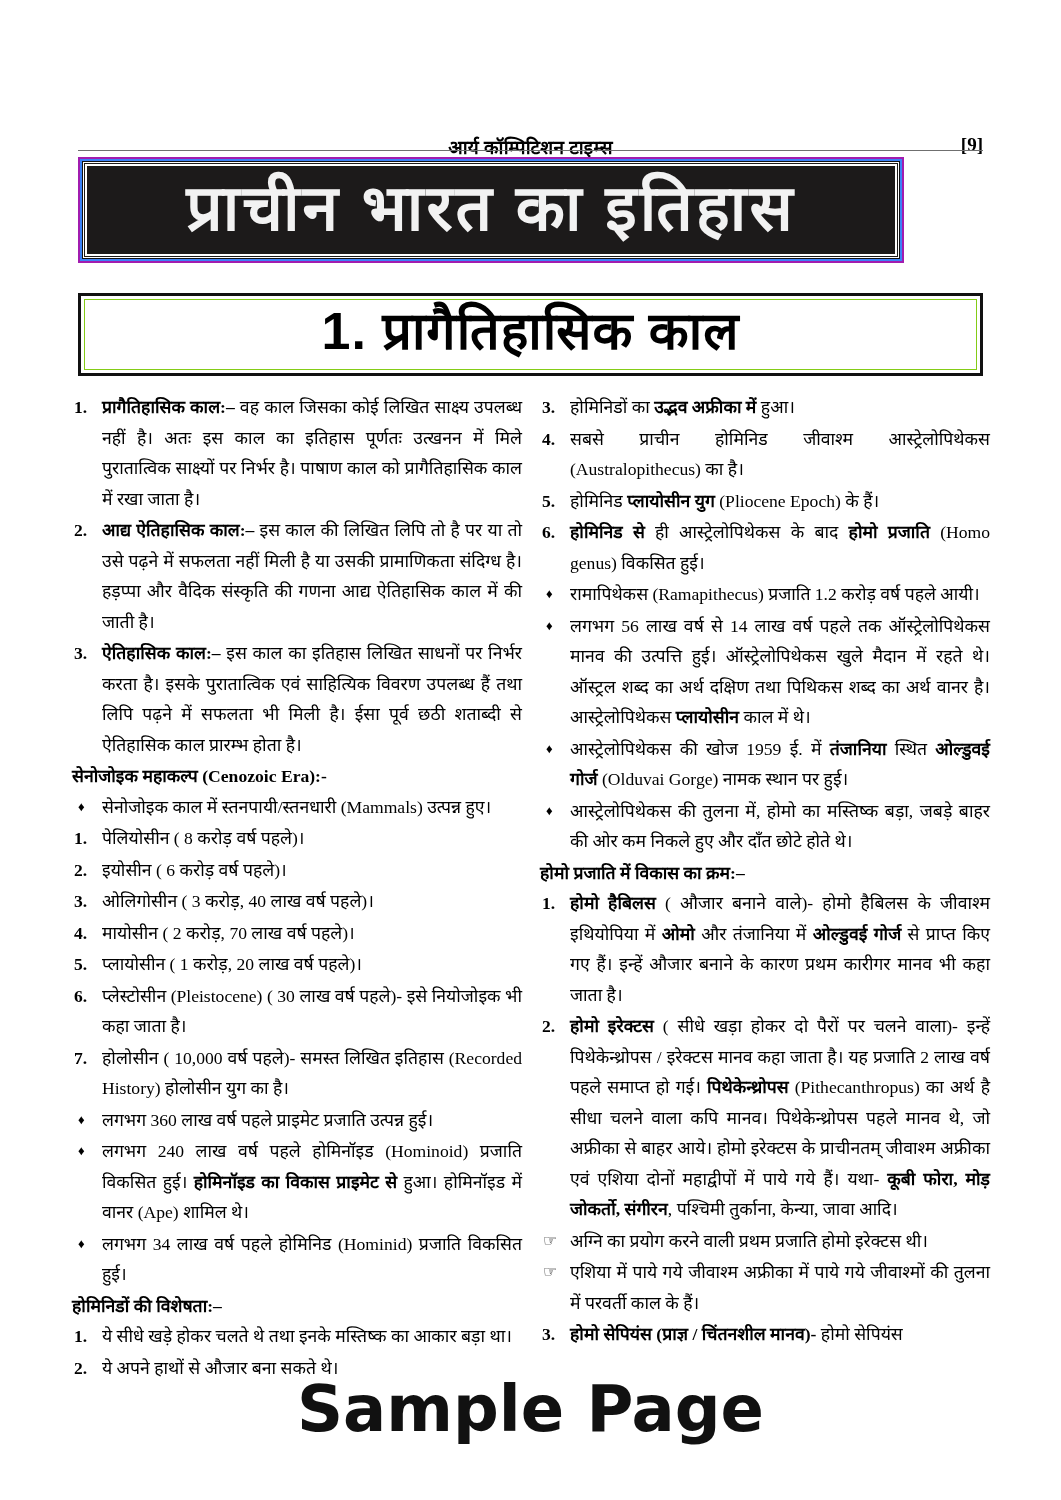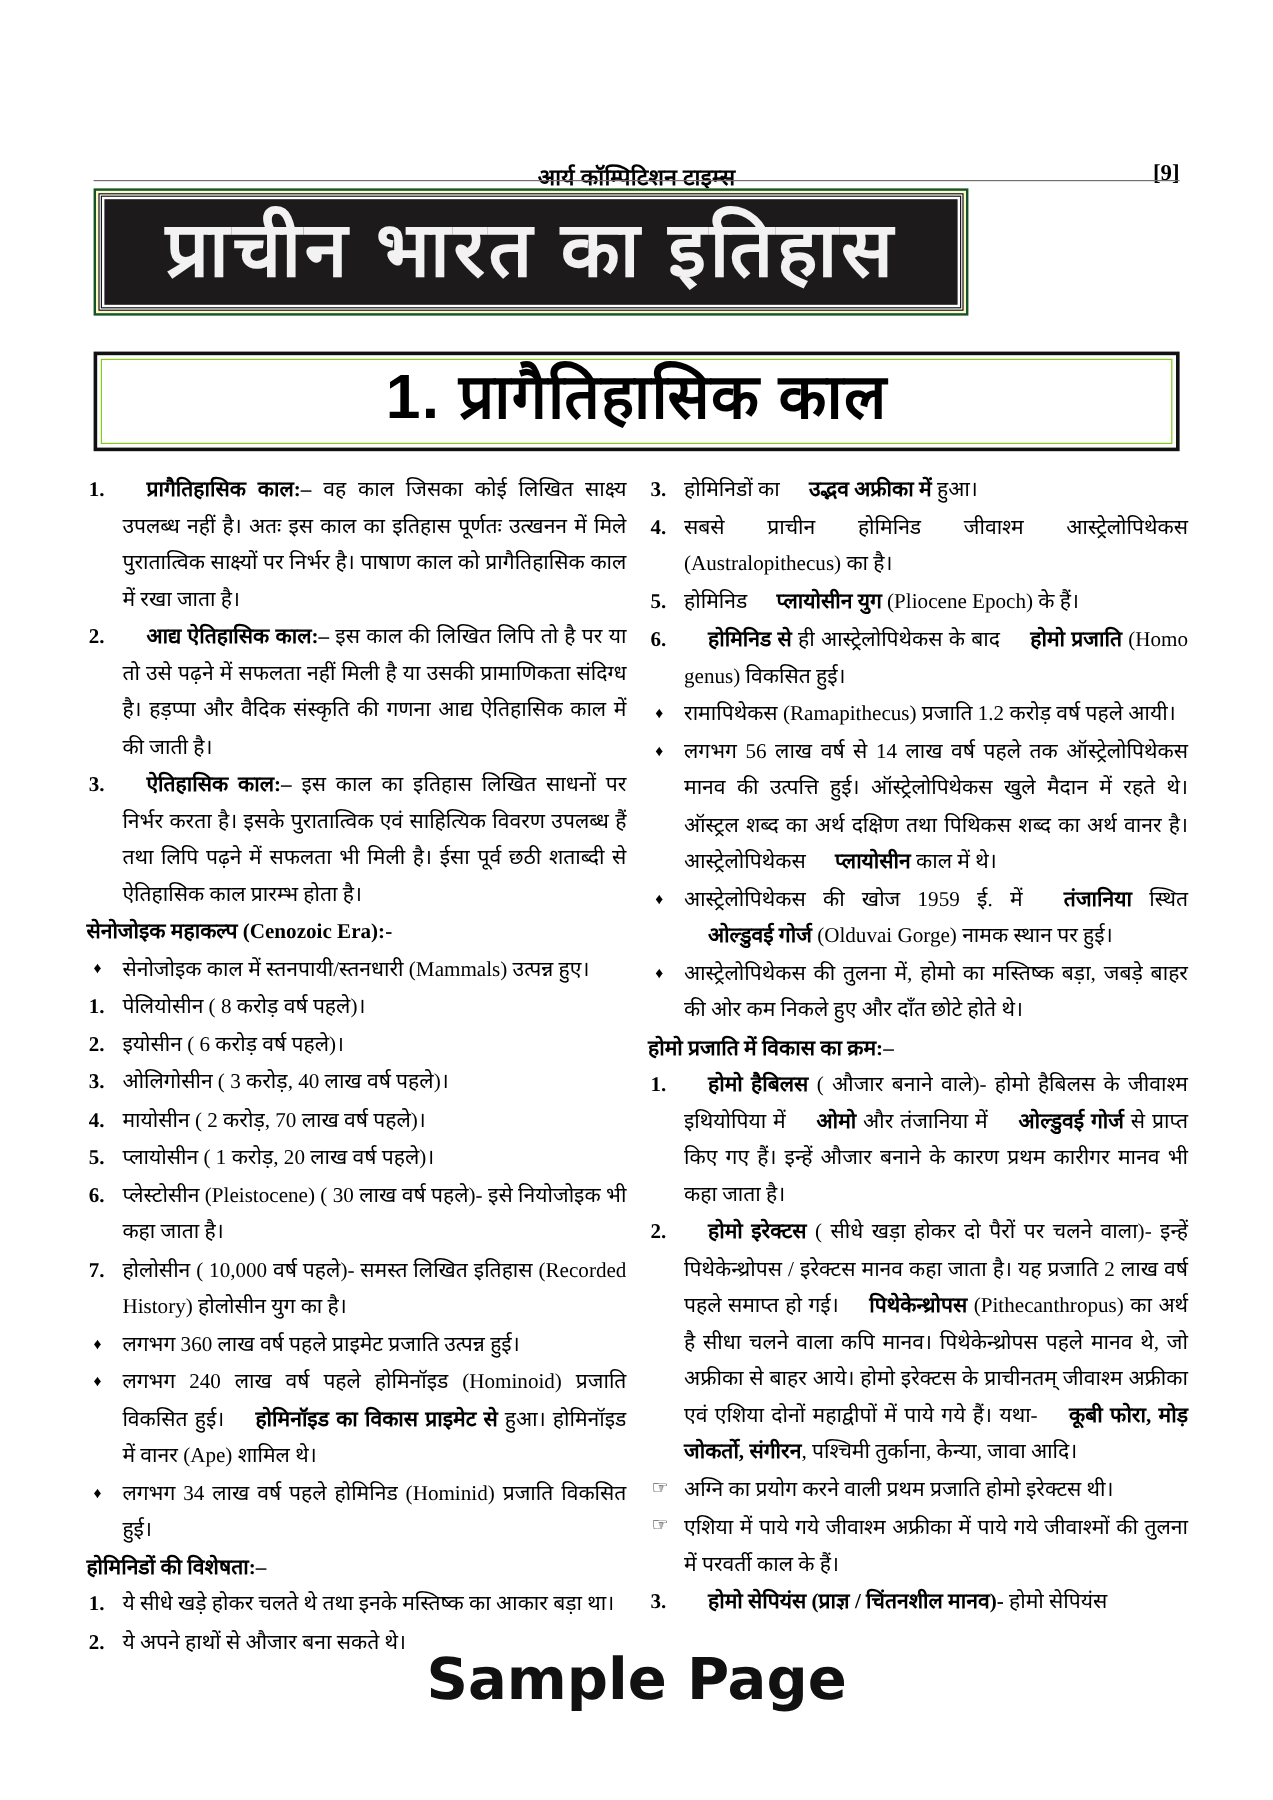--- a/index.html
+++ b/index.html
@@ -52,24 +52,24 @@
     width: 905px;
     height: 1px;
     background: #6f6f6f;
   }
 
   
   .banner-outer {
     position: absolute;
     left: 78px;
     top: 157px;
-    width: 729px;
+    width: 826px;
     box-sizing: border-box;
-    border: 2px solid #14532d;
-    background: #fef9c3;
+    border: 2px solid #a21caf;
+    background: #3b82f6;
     padding: 2px;
   }
   .banner-mid {
     border: 1px solid #111111;
     padding: 2px;
     background: #ffffff;
   }
   .banner-inner {
     background: #1c1a1a;
     border: 2px solid #ffffff;
@@ -151,39 +151,39 @@
   }
   .body-text {
     flex: 1 1 auto;
     font-size: 17.6px;
     line-height: 30.5px;
     font-family: "Liberation Serif", "DejaVu Serif", serif;
     text-align: justify;
     text-justify: inter-word;
     hyphens: none;
   }
-  .body-text b { font-weight: bold; margin-left: 20px; }
+  .body-text b { font-weight: bold; }
 
   .subhead {
     font-size: 17.6px;
     line-height: 30.5px;
     font-weight: bold;
     font-family: "Liberation Serif", "DejaVu Serif", serif;
     margin: 0;
   }
 
   
   .sample {
     position: absolute;
     left: 0;
     top: 1372px;
     width: 1061px;
     text-align: center;
     font-family: "DejaVu Sans", "Liberation Sans", sans-serif;
-    font-size: 48px;
+    font-size: 64px;
     font-weight: bold;
     letter-spacing: 0px;
     color: #111111;
   }
 </style>
 </head>
 <body>
 
 <div class="page">
 

